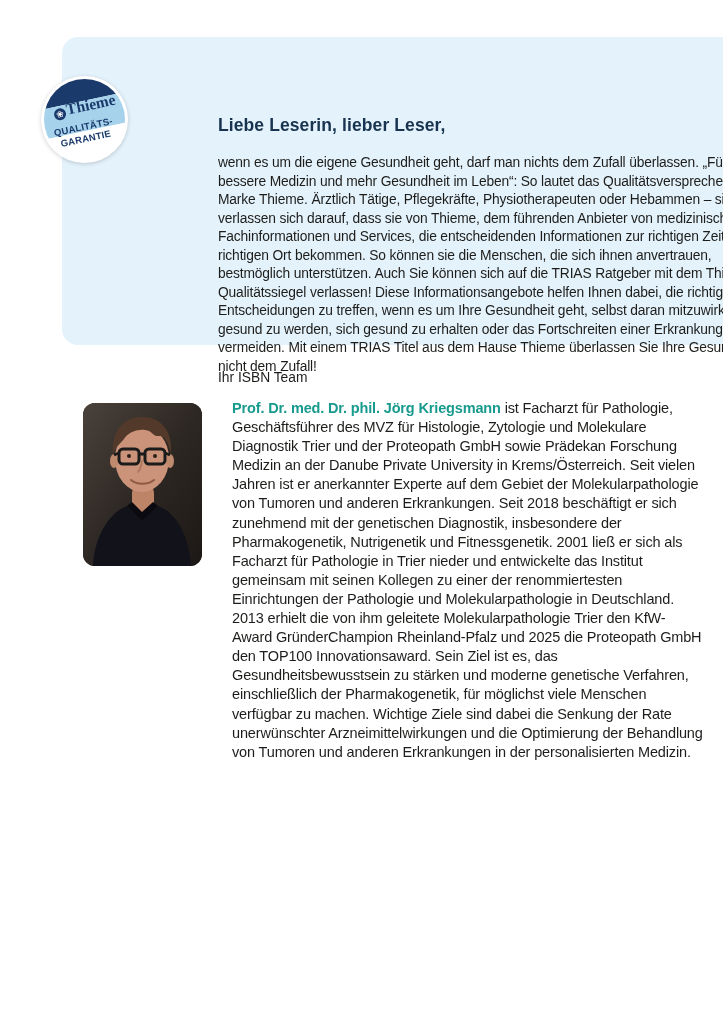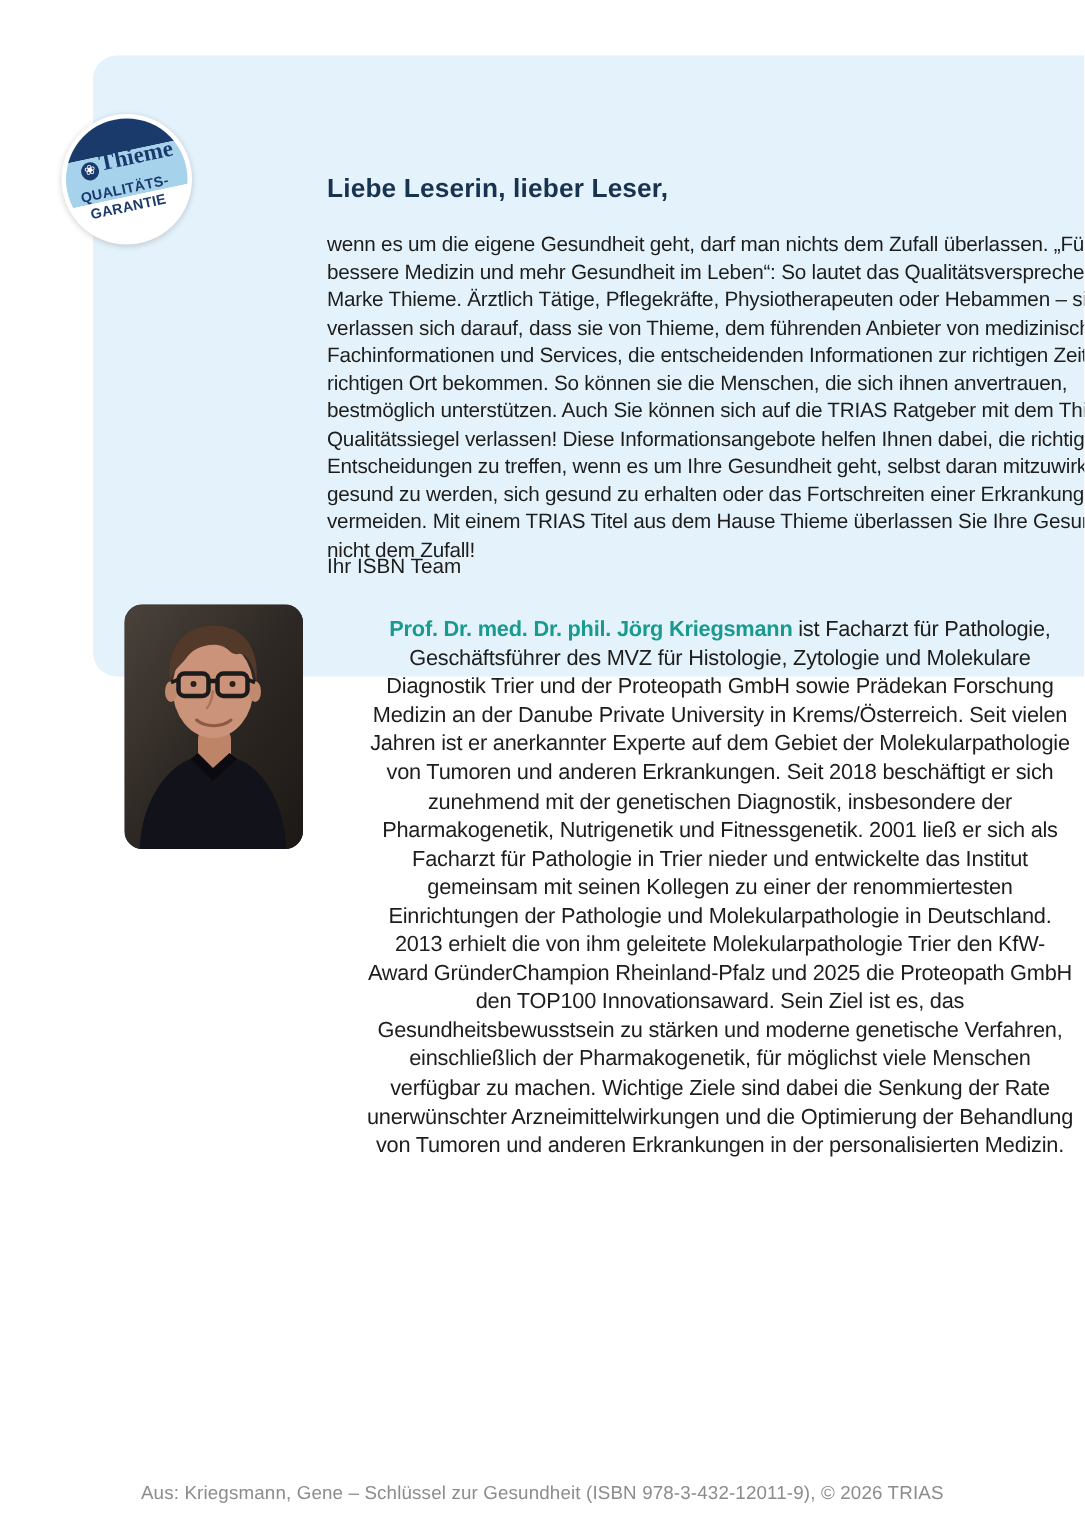--- a/index.html
+++ b/index.html
@@ -4,21 +4,21 @@
 <style>
   html,body{margin:0;padding:0;background:#ffffff;}
   .page{
     position:relative;width:723px;height:1020px;margin:0 auto;
     background:#ffffff;overflow:hidden;
     font-family:"Liberation Sans","DejaVu Sans",sans-serif;
     color:#1d1d1b;
   }
   
   .intro-box{
-    position:absolute;left:62px;top:37px;right:0;height:414px;
+    position:absolute;left:62px;top:37px;right:0;height:308px;
     background:#e4f2fb;border-radius:16px 0 0 16px;
   }
   .greeting{
     position:absolute;left:156px;top:78px;margin:0;
     font-size:17.5px;font-weight:bold;color:#17334f;letter-spacing:.1px;
   }
   .intro-text{
     position:absolute;left:156px;top:117px;width:548px;margin:0;
     font-size:13.8px;line-height:18.5px;letter-spacing:-0.15px;color:#1d1d1b;
   }
@@ -56,22 +56,22 @@
     font-size:9.5px;font-weight:bold;line-height:11.5px;letter-spacing:.2px;
     white-space:nowrap;
   }
   
   .photo{
     position:absolute;left:83px;top:403px;width:119px;height:163px;
     border-radius:12px;overflow:hidden;background:#2b2522;
   }
   .photo svg{display:block;}
   .bio{
-    position:absolute;left:232px;top:399px;width:472px;margin:12px;
-    font-size:14.5px;line-height:19.1px;letter-spacing:-0.15px;color:#1d1d1b;text-align:center;
+    position:absolute;left:232px;top:399px;width:472px;margin:0;
+    font-size:14.5px;line-height:19.1px;letter-spacing:-0.15px;color:#1d1d1b;
   }
   .author-name{color:#189a8e;font-weight:bold;}
   
   .footer{
     position:absolute;left:0;bottom:18px;width:100%;text-align:center;margin:0;
     font-size:12.5px;color:#8c8c8c;letter-spacing:.1px;
   }
 </style>
 </head>
 <body>
@@ -131,15 +131,14 @@
       <circle cx="46" cy="53" r="2" fill="#2c2018"></circle>
       <circle cx="72" cy="53" r="2" fill="#2c2018"></circle>
 
       <path d="M59 58 C58 64 57 67 55 69" stroke="#a9755c" stroke-width="1.6" fill="none" stroke-linecap="round"></path>
       <path d="M48 77 C54 82 65 82 71 77" stroke="#8e5a44" stroke-width="2" fill="none" stroke-linecap="round"></path>
     </svg>
   </div>
 
   <p class="bio"><span class="author-name">Prof. Dr. med. Dr. phil. Jörg Kriegsmann</span><span> ist Facharzt für Pathologie, Geschäftsführer des MVZ für Histologie, Zytologie und Molekulare Diagnostik Trier und der Proteopath GmbH sowie Prädekan Forschung Medizin an der Danube Private University in Krems/Österreich. Seit vielen Jahren ist er anerkannter Experte auf dem Gebiet der Molekularpathologie von Tumoren und anderen Erkrankungen. Seit 2018 beschäftigt er sich zunehmend mit der genetischen Diagnostik, insbesondere der Pharmakogenetik, Nutrigenetik und Fitnessgenetik. 2001 ließ er sich als Facharzt für Pathologie in Trier nieder und entwickelte das Institut gemeinsam mit seinen Kollegen zu einer der renommiertesten Einrichtungen der Pathologie und Molekularpathologie in Deutschland. 2013 erhielt die von ihm geleitete Molekularpathologie Trier den KfW-Award GründerChampion Rheinland-Pfalz und 2025 die Proteopath GmbH den TOP100 Innovationsaward. Sein Ziel ist es, das Gesundheitsbewusstsein zu stärken und moderne genetische Verfahren, einschließlich der Pharmakogenetik, für möglichst viele Menschen verfügbar zu machen. Wichtige Ziele sind dabei die Senkung der Rate unerwünschter Arzneimittelwirkungen und die Optimierung der Behandlung von Tumoren und anderen Erkrankungen in der personalisierten Medizin.</span></p>
 
-  <p class="footer">Aus: Kriegsmann, Gene – Schlüssel zur Gesundheit (ISBN 978-3-432-12011-9), © 2026 TRIAS</p>
 
 </div>
 
 </body></html>

